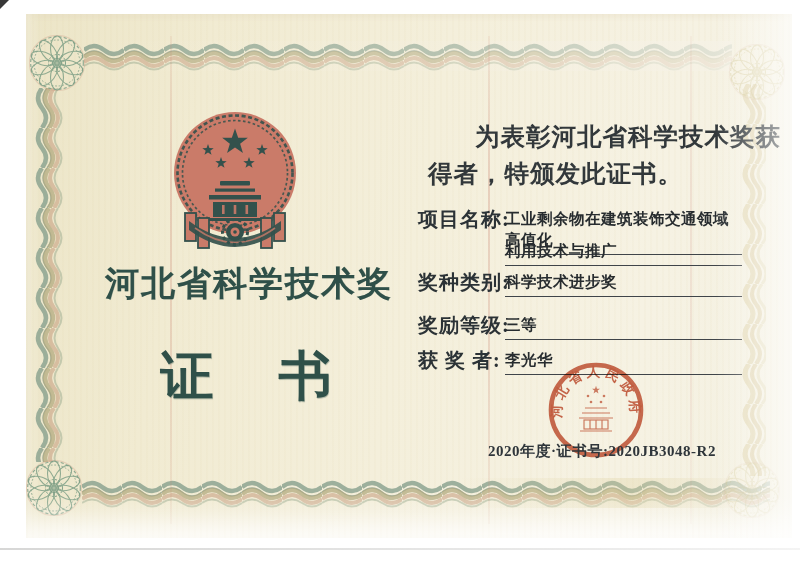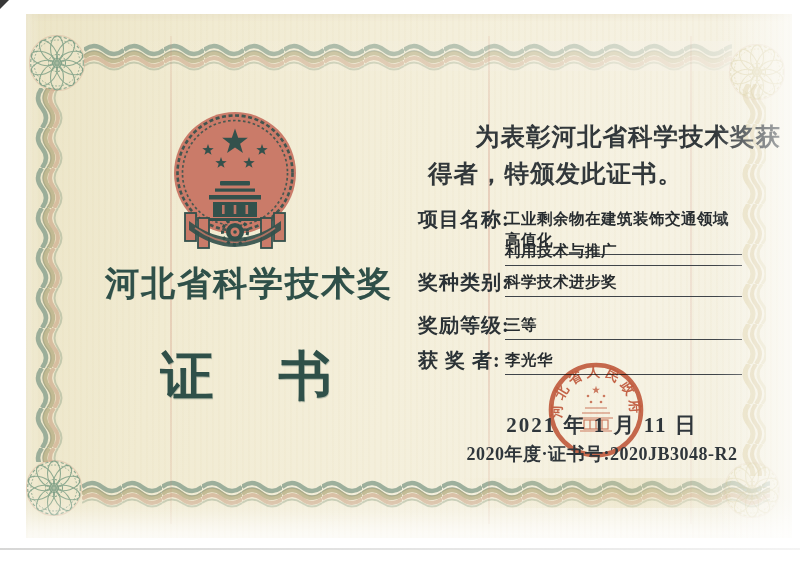--- a/index.html
+++ b/index.html
@@ -67,21 +67,21 @@
     border-bottom:1.6px solid #3f4449;padding-bottom:3px;min-height:18px;
     letter-spacing:.5px;
   }
   .seal{position:absolute;left:510px;top:336px;width:120px;height:120px;mix-blend-mode:multiply;opacity:.9;z-index:3;}
   .issue-date{
     position:absolute;left:421px;top:397px;width:310px;text-align:center;
     font-size:21px;font-weight:bold;letter-spacing:2px;color:#2f363b;z-index:4;white-space:pre;
   }
   .cert-no{
     position:absolute;left:411px;top:428px;width:330px;text-align:center;
-    font-size:18px;font-weight:bold;letter-spacing:.5px;color:#2f363b;z-index:4;white-space:pre;
+    font-size:15px;font-weight:bold;letter-spacing:.5px;color:#2f363b;z-index:4;white-space:pre;
   }
   .hidden-defs{position:absolute;width:0;height:0;overflow:hidden;}
 </style>
 </head>
 <body>
 
 <svg class="hidden-defs" aria-hidden="true">
   <defs>
     <path id="star5" d="M0,-10 L2.35,-3.24 L9.51,-3.09 L3.8,1.24 L5.88,8.09 L0,4 L-5.88,8.09 L-3.8,1.24 L-9.51,-3.09 L-2.35,-3.24 Z"></path>
     <g id="rosette-sym" fill="none" stroke="currentColor" stroke-width="1.1">
@@ -229,16 +229,15 @@
       <circle cx="-8" cy="46" r="1.3" style="fill:var(--seal-red,#c35134);stroke:none"></circle>
       <circle cx="8" cy="46" r="1.3" style="fill:var(--seal-red,#c35134);stroke:none"></circle>
       <circle cx="-5" cy="52" r="1.3" style="fill:var(--seal-red,#c35134);stroke:none"></circle>
       <circle cx="5" cy="52" r="1.3" style="fill:var(--seal-red,#c35134);stroke:none"></circle>
       <path d="M-11,58 H11 M-14,63 H14 M-17,68 H17"></path>
       <rect x="-12" y="70" width="24" height="9"></rect>
       <path d="M-6,70 V79 M0,70 V79 M6,70 V79 M-16,81 H16"></path>
     </g>
   </svg>
 
-  <div class="issue-date">2021 年 1 月 11 日</div>
   <div class="cert-no">2020年度·证书号:2020JB3048-R2</div>
 
 </div>
 
 </body></html>

